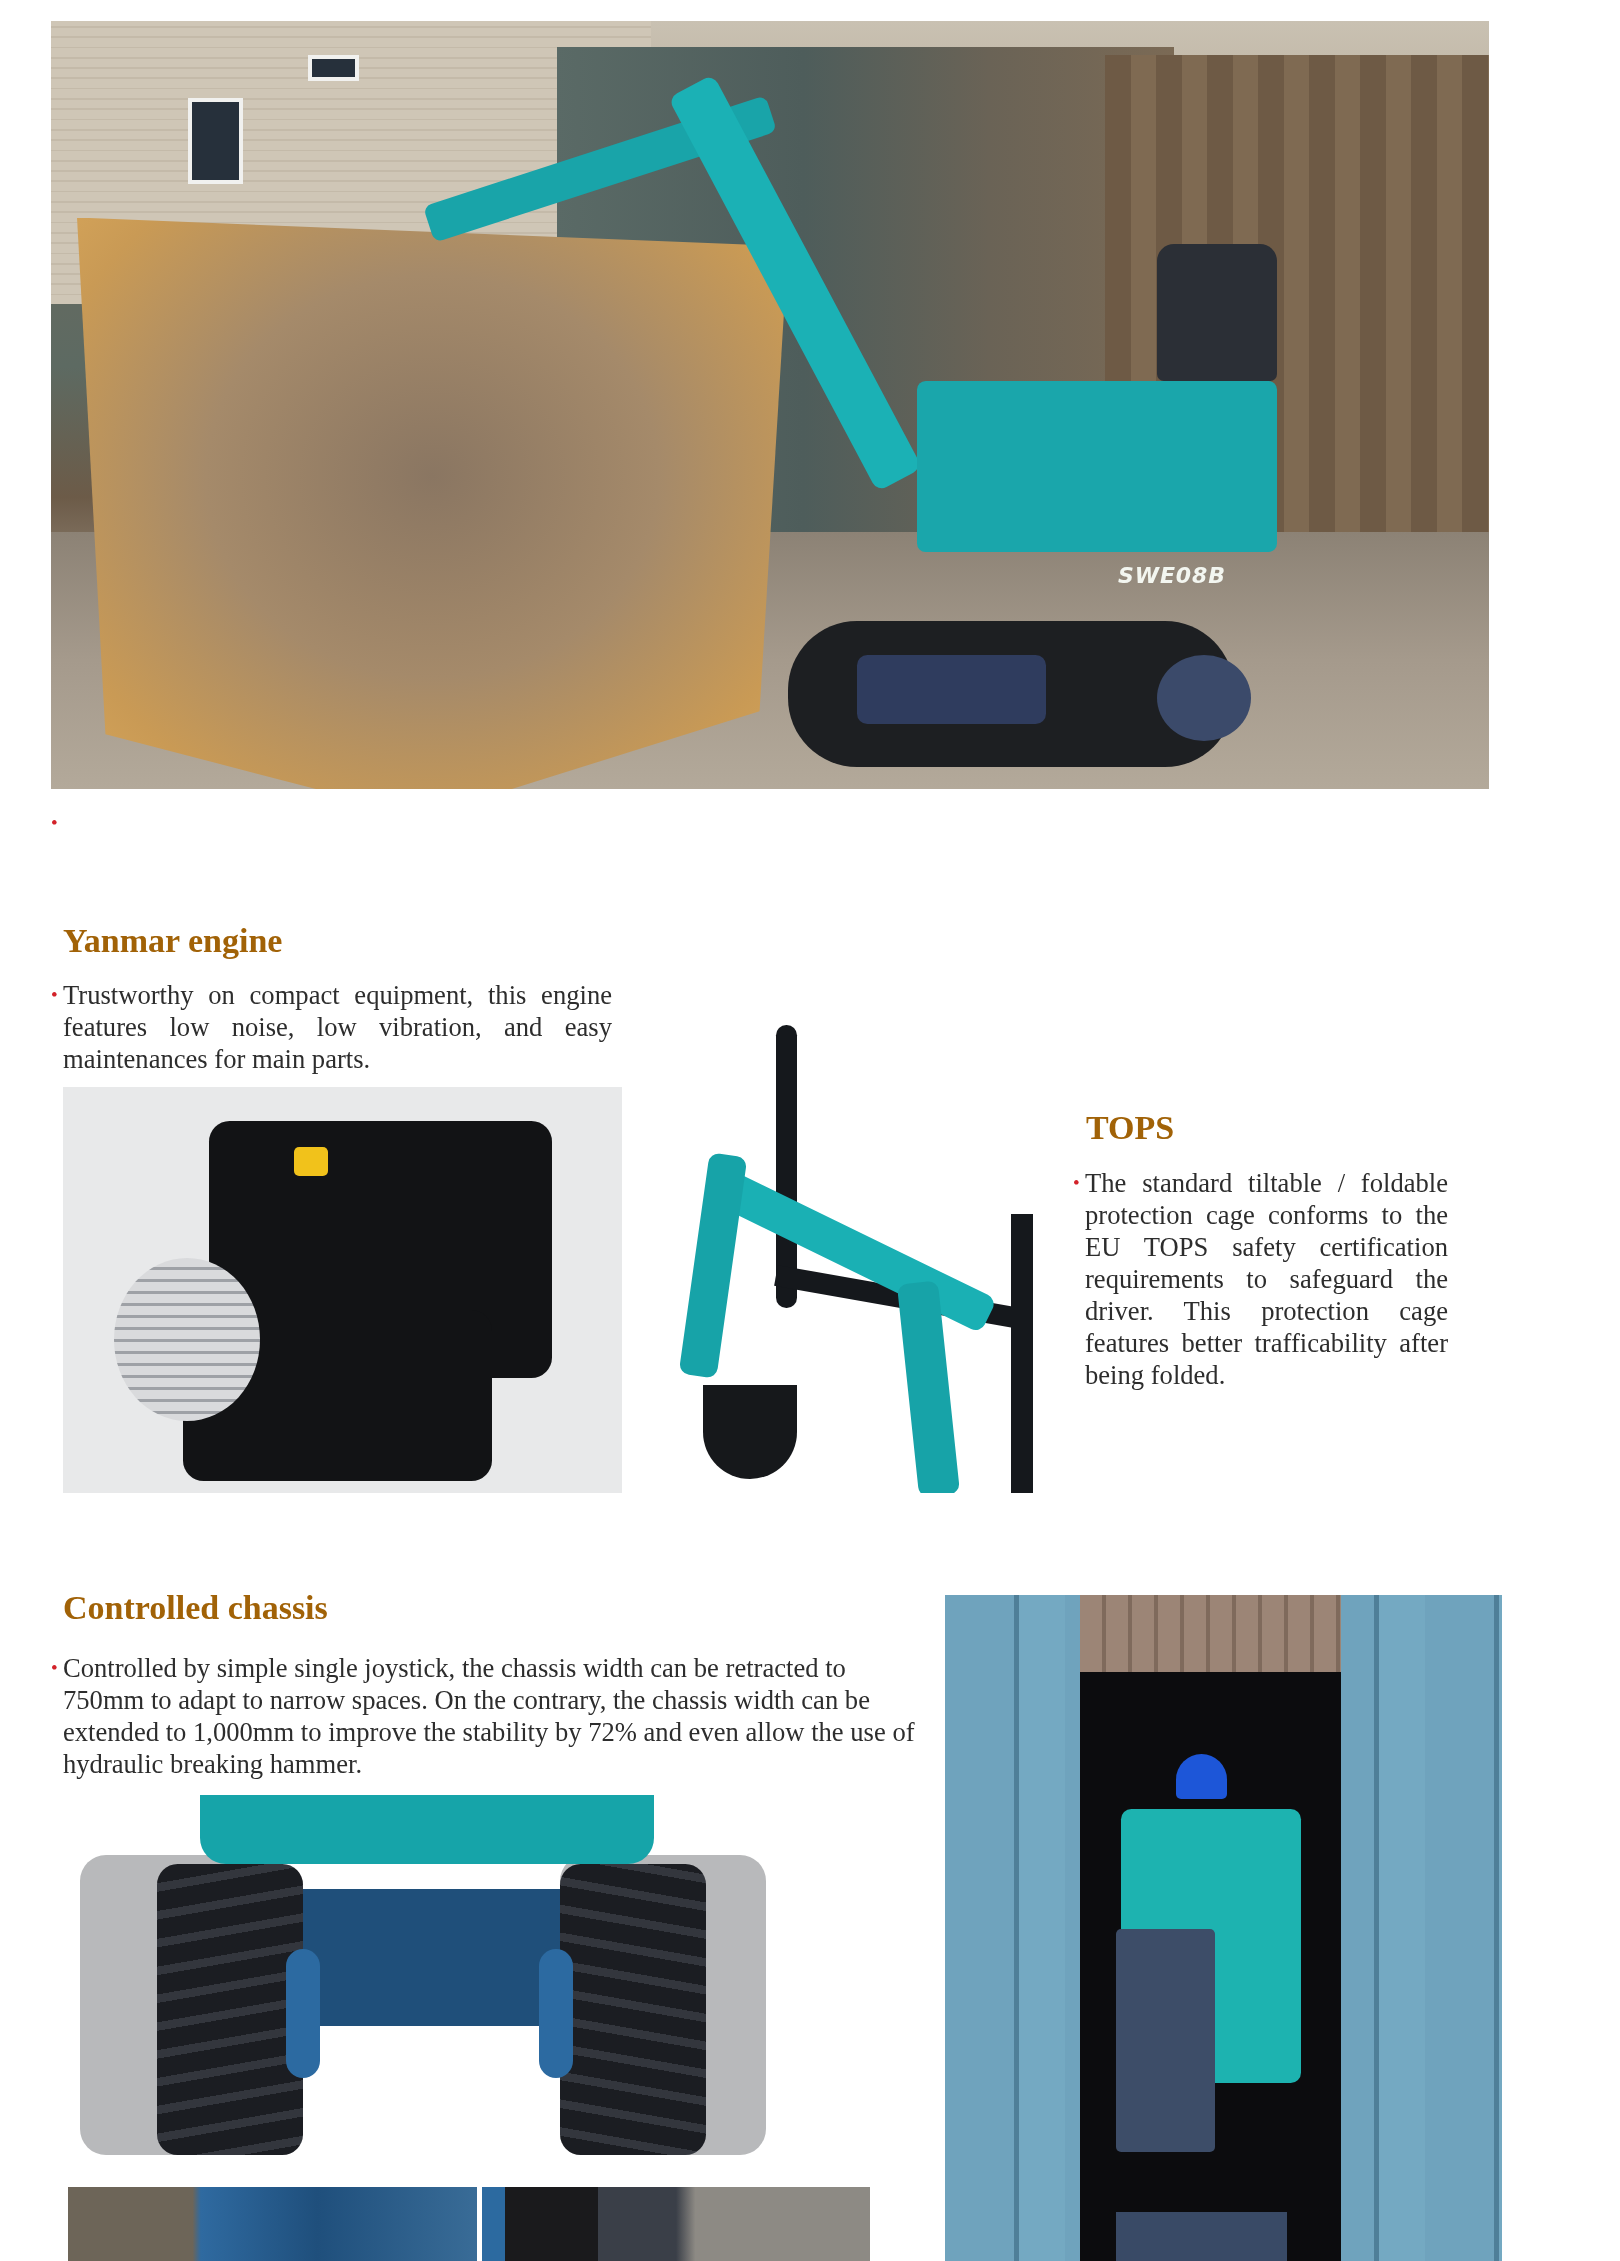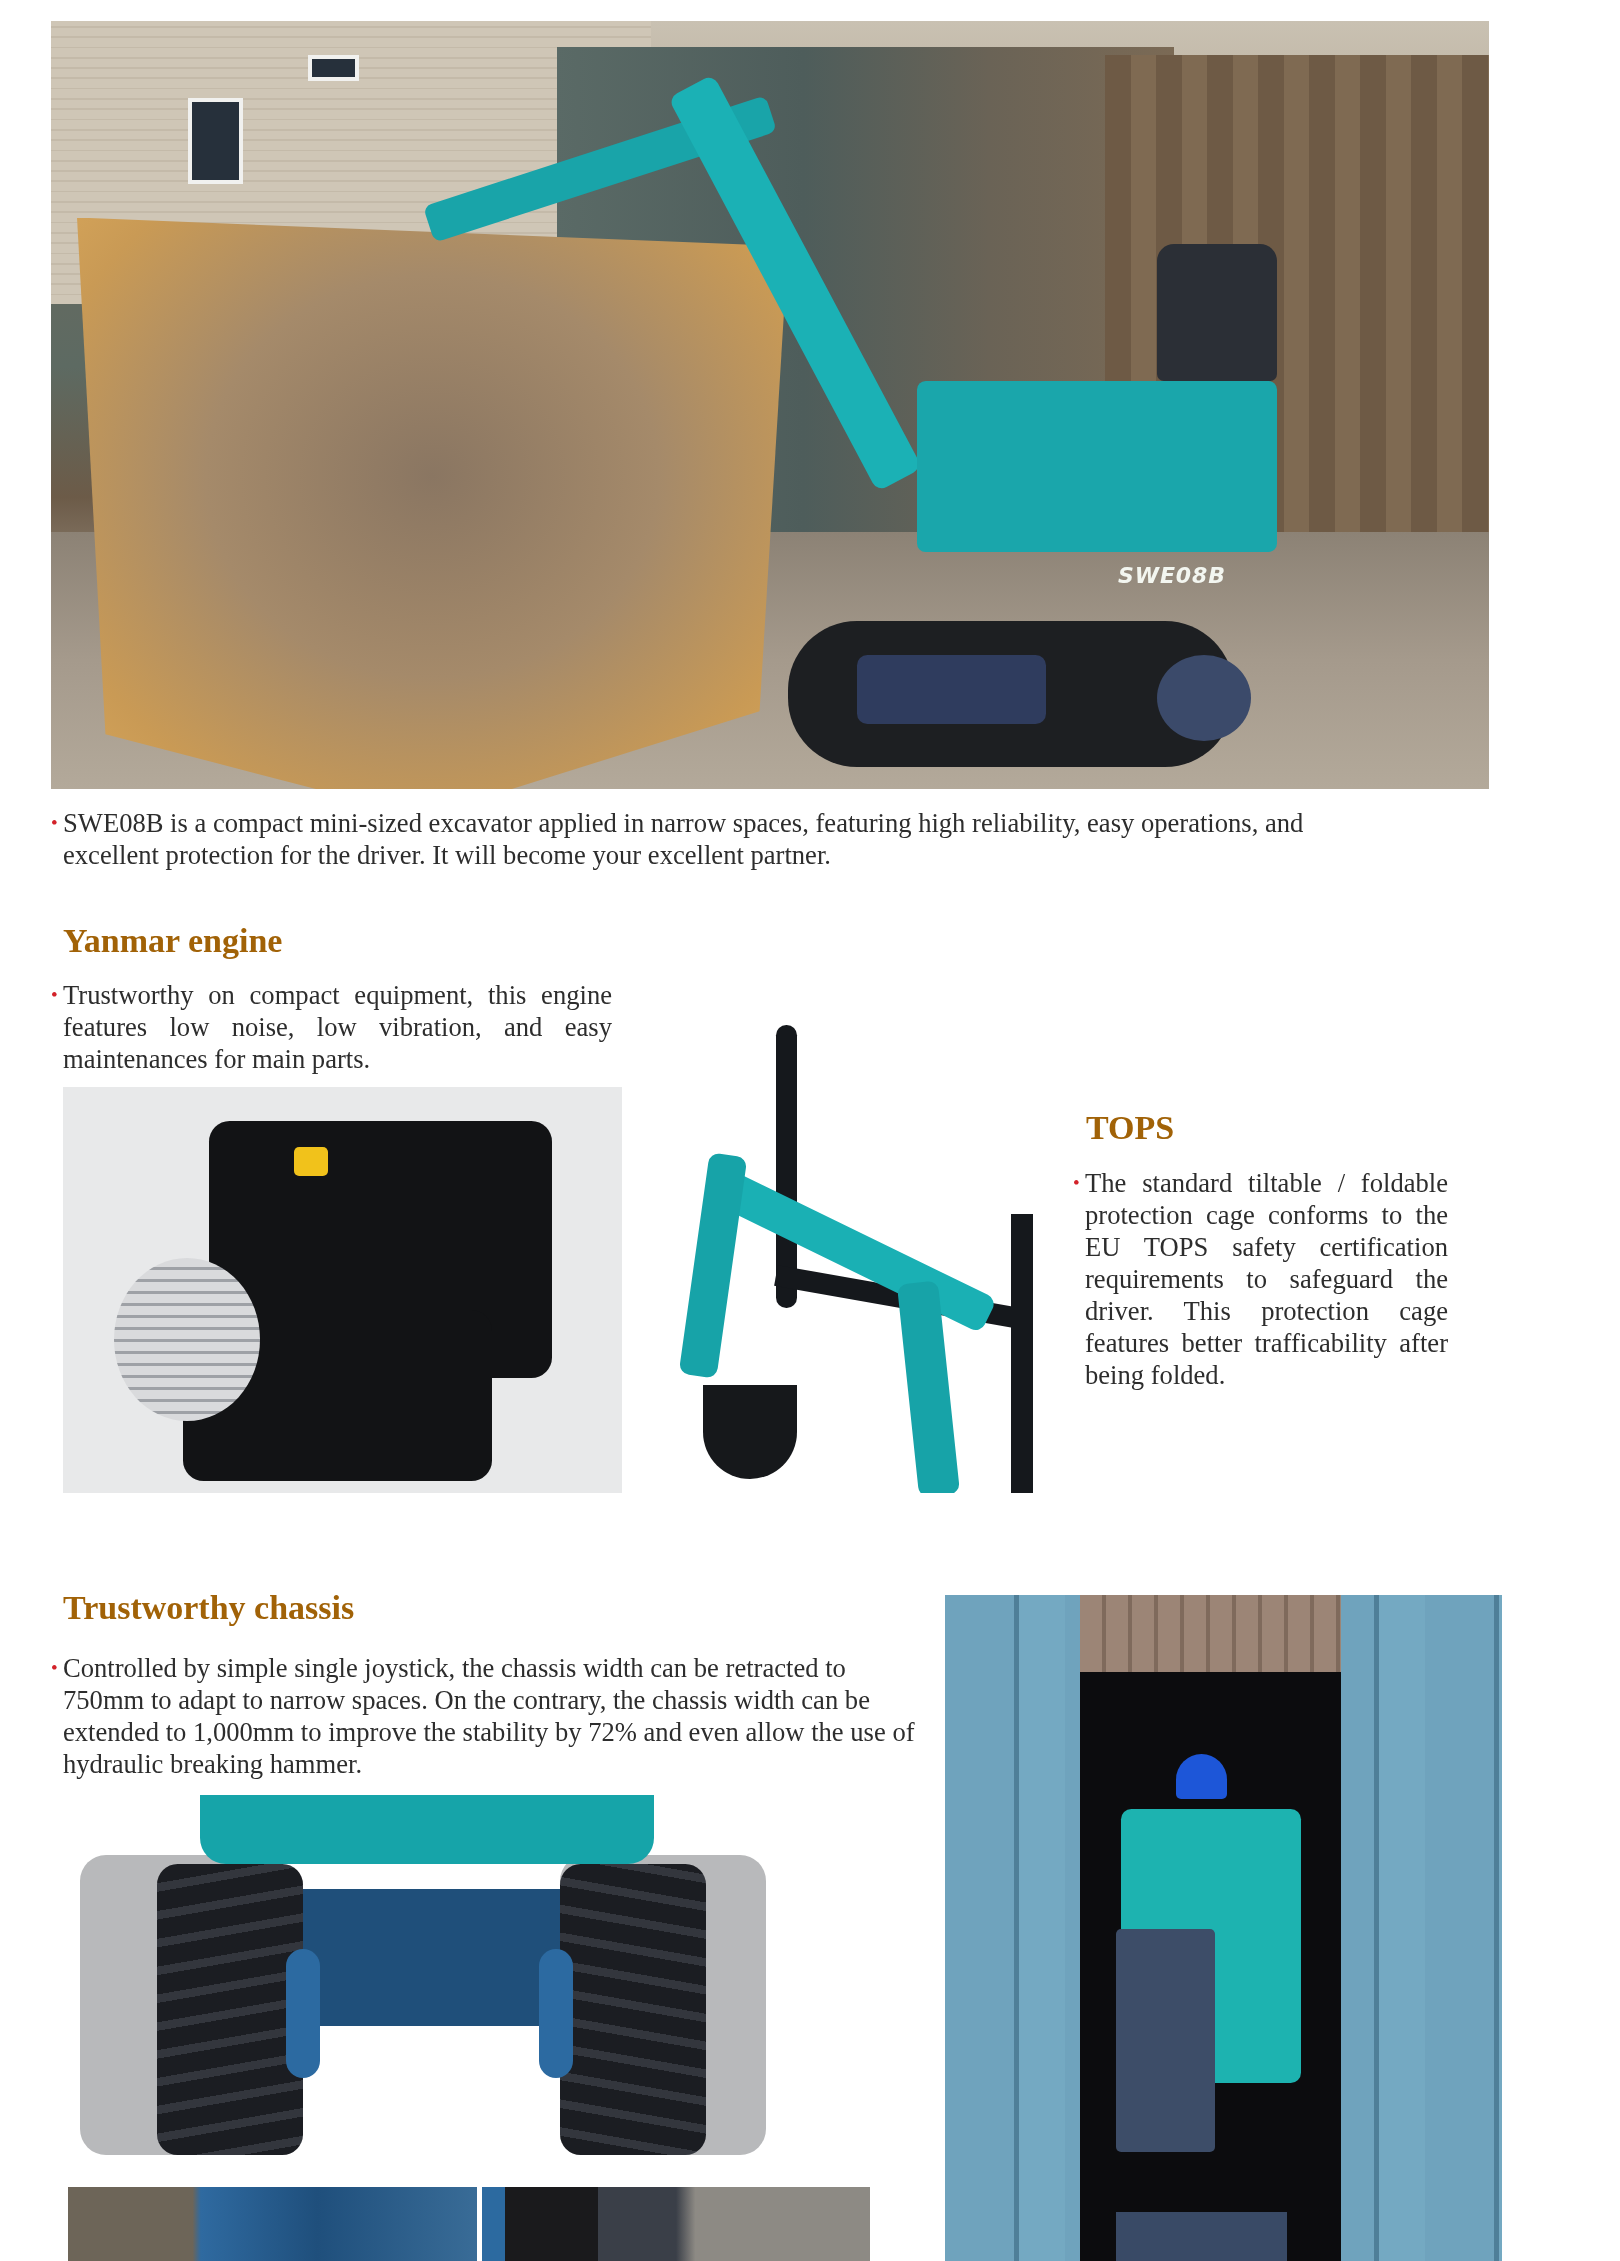--- a/index.html
+++ b/index.html
@@ -111,21 +111,20 @@
   <div class="seat"></div>
   <div class="machine-body"></div>
   <div class="track"></div>
   <div class="track-plate"></div>
   <div class="track-motor"></div>
   <div class="model-label">SWE08B</div>
 </div>
 
 <div class="bullet-text" id="intro">
   <span class="dot">•</span>
-  <span>SWE08B is a compact mini-sized excavator applied in narrow spaces, featuring high reliability, easy operations, and excellent protection for the driver. It will become your excellent partner.</span>
 </div>
 
 <div class="heading" id="engine-heading">Yanmar engine</div>
 <div class="bullet-text justify" id="engine-text">
   <span class="dot">•</span>
   <span>Trustworthy on compact equipment, this engine features low noise, low vibration, and easy maintenances for main parts.</span>
 </div>
 <div class="photo" id="engine-photo" title="Yanmar engine">
   <div class="block" style="left:146px;top:34px;width:343px;height:257px;"></div>
   <div class="block" style="left:120px;top:223px;width:309px;height:171px;"></div>
@@ -141,21 +140,21 @@
   <div class="arm3"></div>
   <div class="bucket"></div>
   <div class="post"></div>
 </div>
 <div class="heading" id="tops-heading">TOPS</div>
 <div class="bullet-text justify" id="tops-text">
   <span class="dot">•</span>
   <span>The standard tiltable / foldable protection cage conforms to the EU TOPS safety certification requirements to safeguard the driver. This protection cage features better trafficability after being folded.</span>
 </div>
 
-<div class="heading" id="chassis-heading">Trustworthy chassis</div>
+<div class="heading" id="chassis-heading">Controlled chassis</div>
 <div class="bullet-text" id="chassis-text">
   <span class="dot">•</span>
   <span>Controlled by simple single joystick, the chassis width can be retracted to 750mm to adapt to narrow spaces. On the contrary, the chassis width can be extended to 1,000mm to improve the stability by 72% and even allow the use of hydraulic breaking hammer.</span>
 </div>
 <div class="photo" id="chassis-photo" title="Telescopic rubber track chassis">
   <div class="track-l-ghost"></div>
   <div class="track-r-ghost"></div>
   <div class="frame"></div>
   <div class="track-l"></div>
   <div class="track-r"></div>

